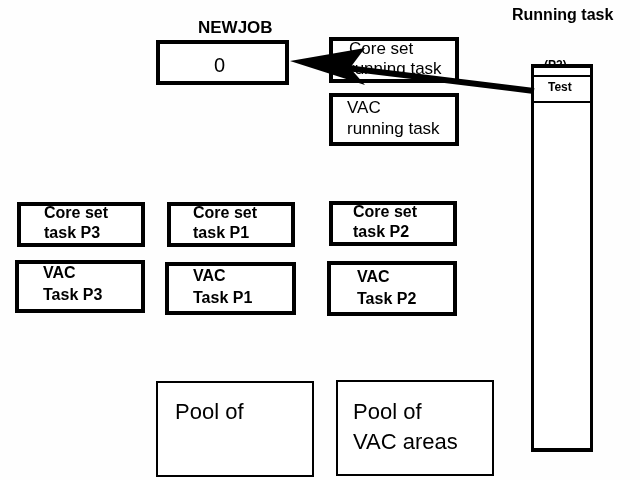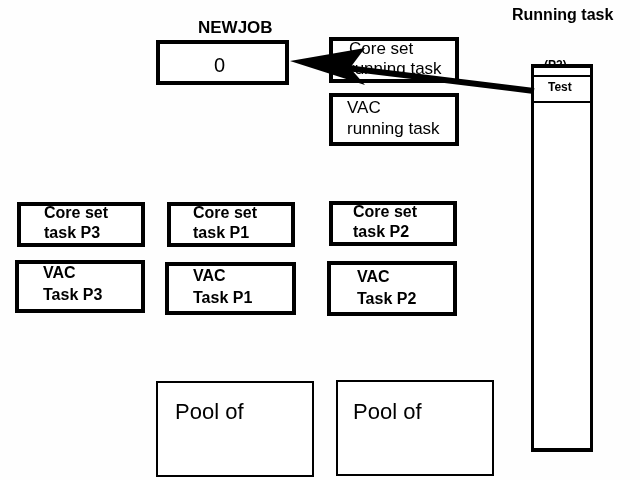--- a/index.html
+++ b/index.html
@@ -64,13 +64,14 @@
 <div class="box" style="left:327px;top:261px;width:130px;height:55px;">
   <div class="t" style="left:26px;top:3px;font-size:16px;font-weight:bold;">VAC</div>
   <div class="t" style="left:26px;top:25px;font-size:16px;font-weight:bold;">Task P2</div>
 </div>
 
 <div class="box thin" style="left:156px;top:381px;width:158px;height:96px;">
   <div class="t" style="left:17px;top:16px;font-size:22px;">Pool of</div>
 </div>
 <div class="box thin" style="left:336px;top:380px;width:158px;height:96px;">
   <div class="t" style="left:15px;top:17px;font-size:22px;">Pool of</div>
+  <div class="t" style="left:15px;top:47px;font-size:22px;">VAC areas</div>
 </div>
 
 </body></html>

